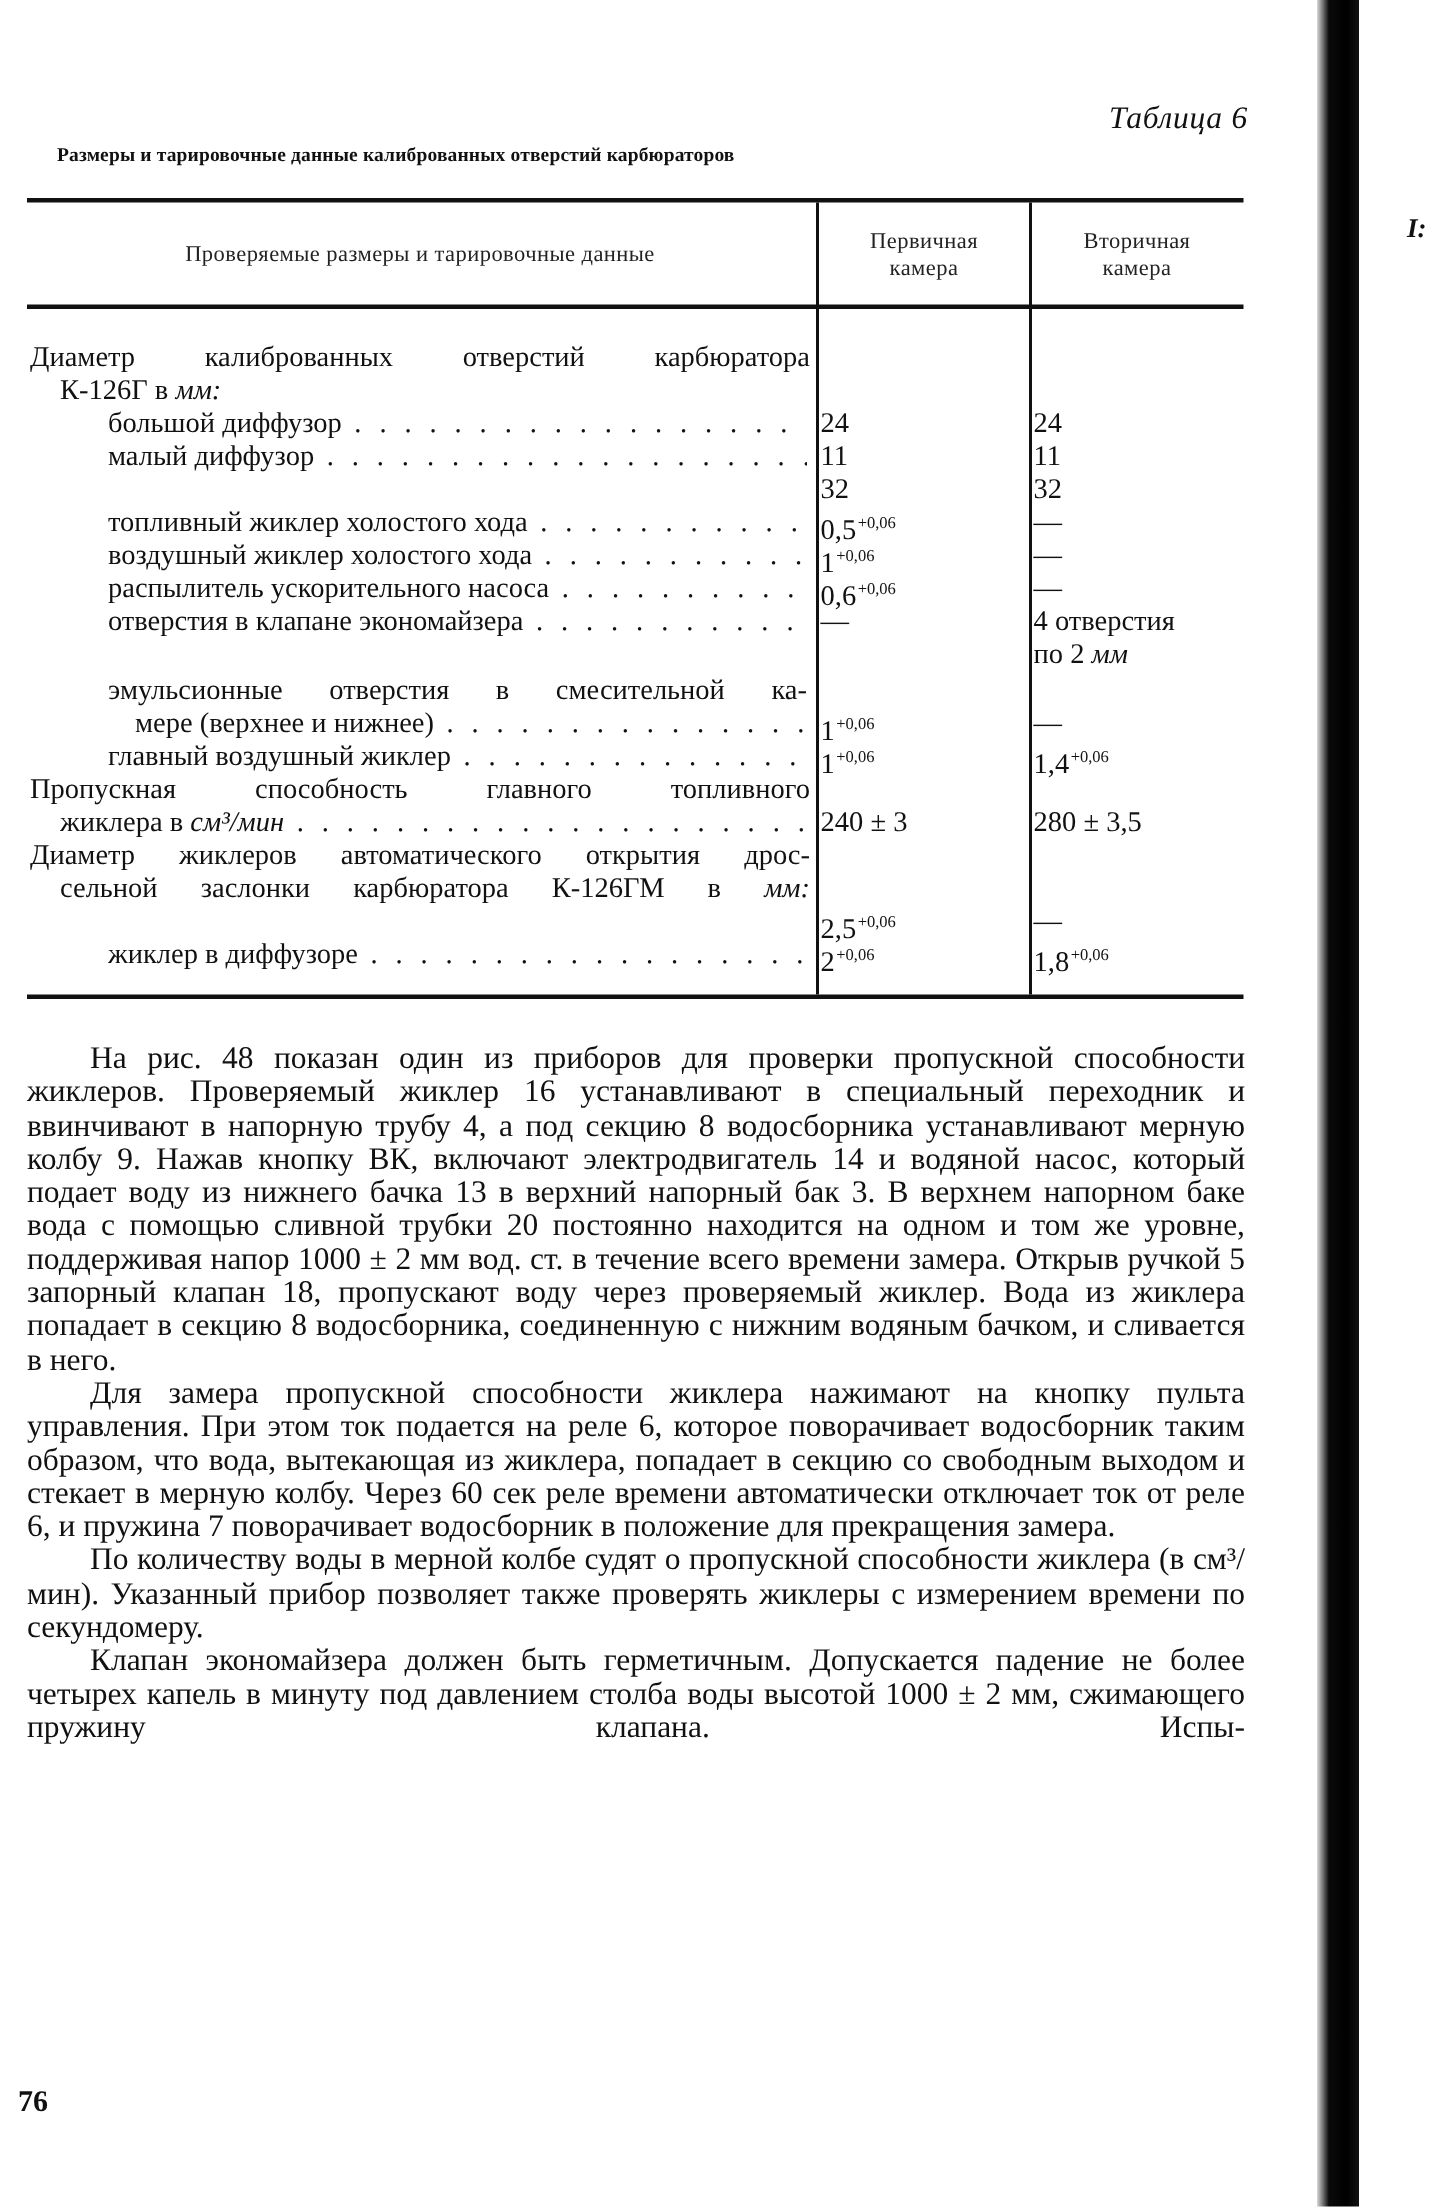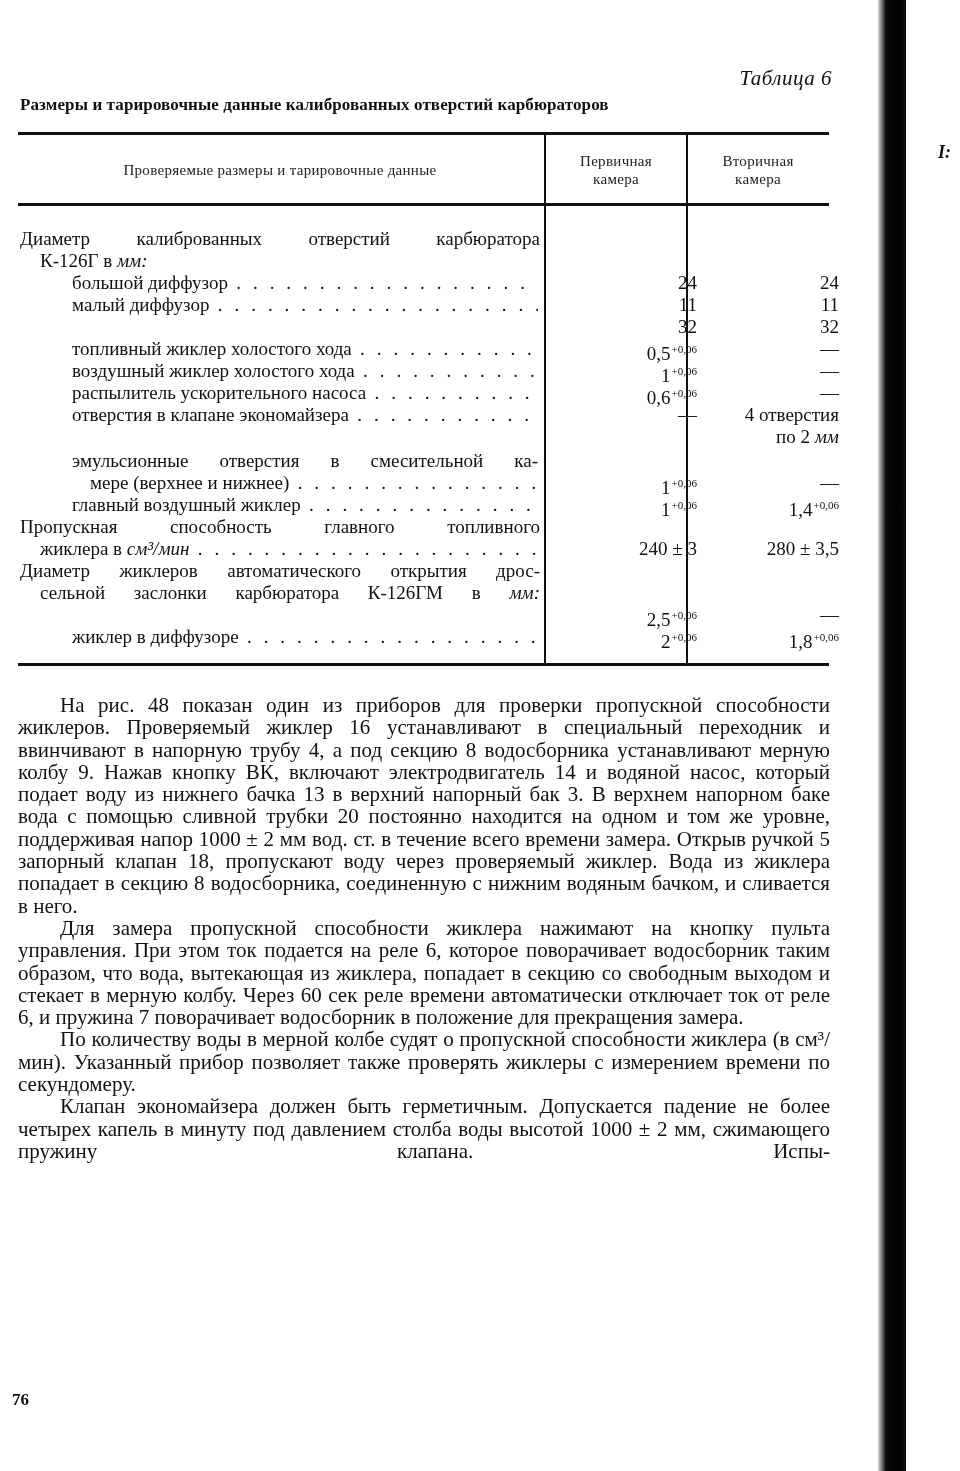--- a/index.html
+++ b/index.html
@@ -10,49 +10,49 @@
   }
   .binding {
     position: absolute; left: 878px; top: 0; width: 28px; height: 1471px;
     background: linear-gradient(to right, rgba(0,0,0,0.15) 0px, #0a0a0a 8px, #000 20px, #111 28px);
   }
   .binding-speck { position:absolute; left: 938px; top: 142px; font-size: 18px; font-weight: bold; font-style: italic; }
   .table-number {
     position: absolute; right: 128px; top: 66px; font-style: italic; font-size: 21px; letter-spacing: 0.5px;
   }
   .table-title {
-    position: absolute; left: 20px; top: 95px; width: 800px; font-weight: bold; font-size: 17px;
+    position: absolute; left: 38px; top: 95px; width: 800px; font-weight: bold; font-size: 13px;
     letter-spacing: 0.1px; white-space: nowrap;
   }
   .rule { position: absolute; left: 18px; width: 811px; background: #111; }
   .rule.top { top: 132px; height: 3px; }
   .rule.head { top: 203px; height: 3px; }
   .rule.bottom { top: 663px; height: 3px; }
   .vline { position: absolute; width: 1.5px; background: #111; }
   .vline.c1 { left: 544px; top: 135px; height: 528px; }
   .vline.c2 { left: 686px; top: 135px; height: 528px; }
   .th { position: absolute; font-size: 15px; text-align: center; line-height: 18px; color: #222; letter-spacing: 0.3px; }
   .th.label { left: 30px; width: 500px; top: 161px; }
   .th.p { left: 547px; width: 138px; top: 152px; }
   .th.s { left: 689px; width: 138px; top: 152px; }
   .row { position: absolute; left: 0; width: 960px; height: 22px; font-size: 19px; line-height: 22px; }
   .lbl { position: absolute; white-space: nowrap; }
   .lbl.dots { overflow: hidden; }
   .lbl.dots::after {
     content: " . . . . . . . . . . . . . . . . . . . . . . . . . . . . . . . . . . . . . .";
     letter-spacing: 3.6px;
   }
-  .val { position: absolute; text-align: right; white-space: nowrap; padding-left: 12px; }
+  .val { position: absolute; text-align: left; white-space: nowrap; }
   .val.p { left: 547px; width: 138px; }
   .val.s { left: 689px; width: 138px; }
   .val sup { font-size: 11px; vertical-align: 7px; margin-left: 1px; }
   .unit { font-style: italic; }
   .para { position: absolute; left: 18px; width: 812px; font-size: 21px; line-height: 22.3px; text-align: justify; }
   .para p { margin: 0; text-indent: 42px; text-align: justify; }
-  .page-num { position: absolute; left: 12px; top: 1390px; font-size: 17px; font-weight: bold; }
+  .page-num { position: absolute; left: 12px; top: 1390px; font-size: 20px; font-weight: bold; }
 </style>
 </head>
 <body>
 
 <div class="binding"></div>
 <div class="binding-speck">I:</div>
 
 <div class="table-number">Таблица 6</div>
 <div class="table-title">Размеры и тарировочные данные калиброванных отверстий карбюраторов</div>
 

